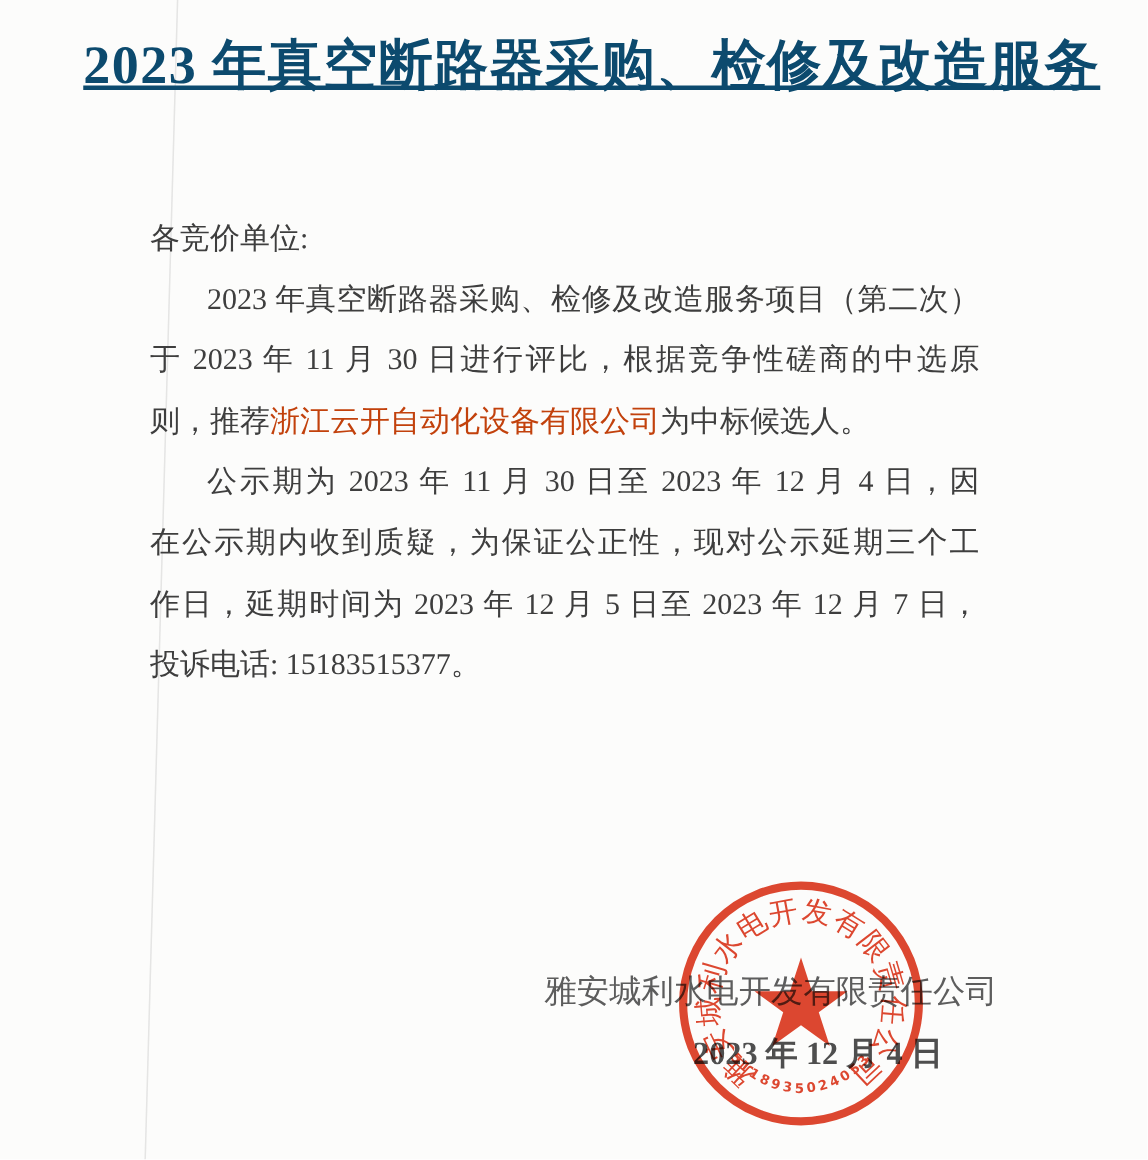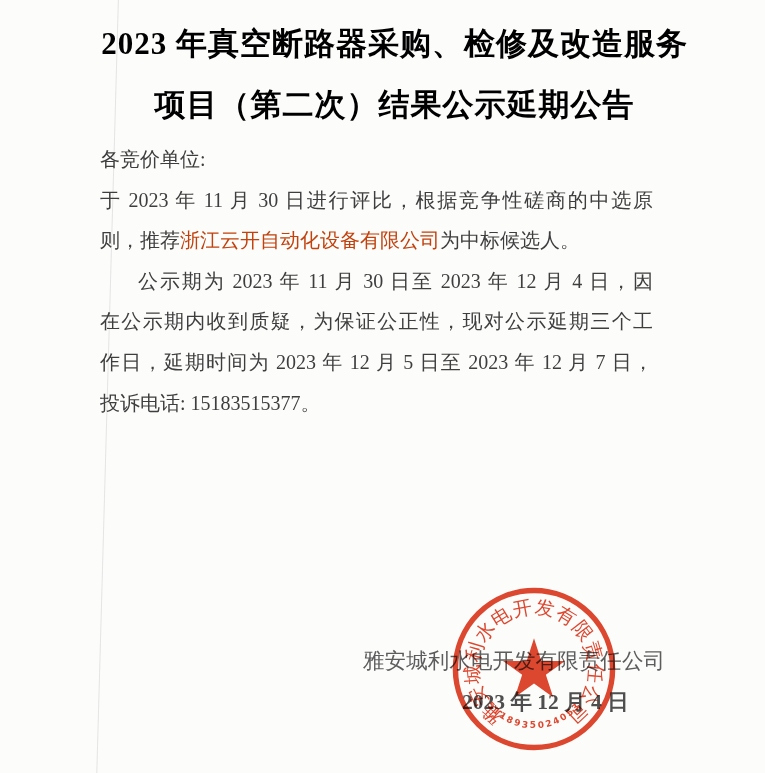--- a/index.html
+++ b/index.html
@@ -10,22 +10,23 @@
   }
   
   .crease {
     position:absolute; left:119px; top:-40px; width:1px; height:880px;
     background:rgba(170,170,170,0.28);
     transform:rotate(1.6deg); transform-origin:top center;
   }
   .title-block {
     position:absolute; top:13px; left:24px; right:0;
     text-align:center; font-weight:bold;
-    font-size:31px; line-height:61px; letter-spacing:1px;
-    color:#000000;
+    font-size:36px; line-height:61px; letter-spacing:1px;
+    color:#0c4a6e;
+    text-decoration:underline;
   }
   .title-line { white-space:nowrap; }
   .body-block {
     position:absolute; top:139px; left:100px; width:553px;
     font-size:20px; line-height:40.6px; color:#3e3e3e;
   }
   .line { white-space:nowrap; }
   .jst { text-align:justify; text-align-last:justify; }
   .ind { text-indent:38px; }
   .bold-co { font-weight:normal; color:#c2410c; }
@@ -54,25 +55,25 @@
 </style>
 </head>
 <body>
 
 <div class="page">
 
   <div class="crease"></div>
 
   <div class="title-block">
     <div class="title-line">2023 年真空断路器采购、检修及改造服务</div>
-    <div class="title-line">项目（第二次）结果公示延期公告</div>
   </div>
 
   <div class="body-block">
     <div class="line">各竞价单位:</div>
+    <div class="line jst ind">2023 年真空断路器采购、检修及改造服务项目（第二次）</div>
     <div class="line jst">于 2023 年 11 月 30 日进行评比，根据竞争性磋商的中选原</div>
     <div class="line"><span>则，推荐</span><span class="bold-co">浙江云开自动化设备有限公司</span><span>为中标候选人。</span></div>
     <div class="line jst ind">公示期为 2023 年 11 月 30 日至 2023 年 12 月 4 日，因</div>
     <div class="line jst">在公示期内收到质疑，为保证公正性，现对公示延期三个工</div>
     <div class="line jst">作日，延期时间为 2023 年 12 月 5 日至 2023 年 12 月 7 日，</div>
     <div class="line">投诉电话: 15183515377。</div>
   </div>
 
   <div class="sig-company">雅安城利水电开发有限责任公司</div>
   <div class="sig-date">2023 年 12 月 4 日</div>

